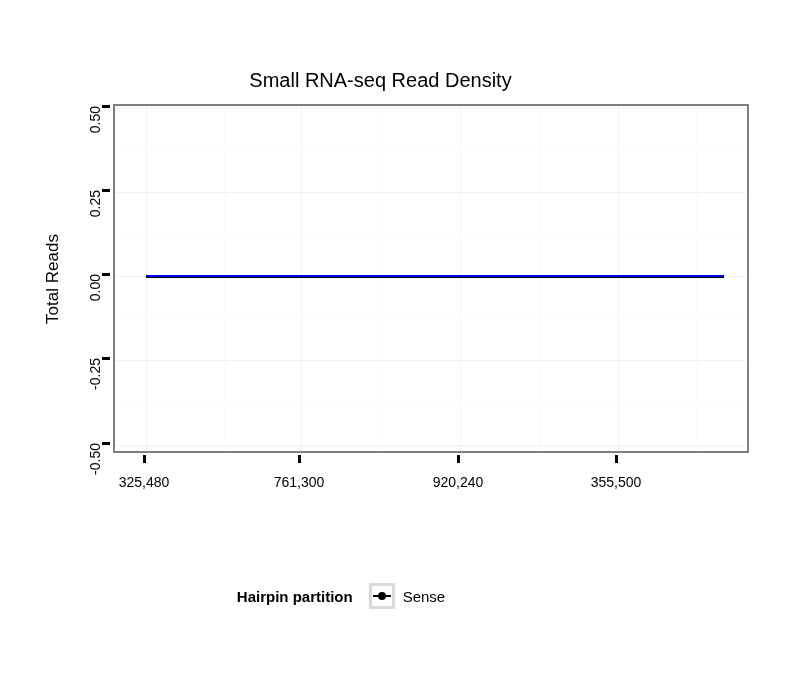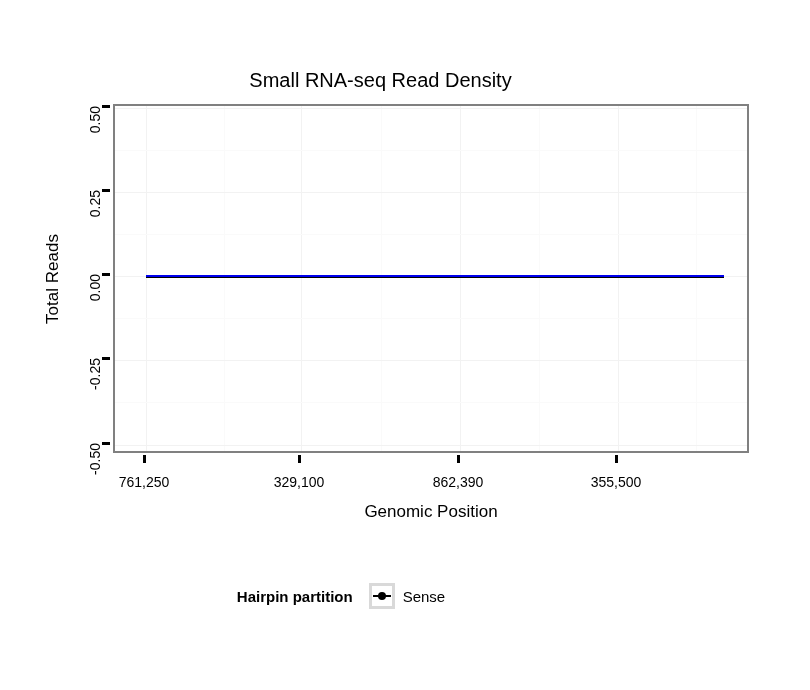--- a/index.html
+++ b/index.html
@@ -220,25 +220,25 @@
         <div class="gridline-h grid-major" style="top: 339px;"></div>
       </div>
     <div id="series-layer">
         <div class="series-line" style="left: 31px; width: 578px; top: 170px; background: rgb(0, 0, 0);"></div>
         <div class="series-line" style="left: 31px; width: 578px; top: 169px; background: rgb(0, 0, 238);"></div>
       </div>
   </div>
 
   <div id="axis-layer">
       <div class="tick-x" style="left: 143px;"></div>
-      <div class="ticklabel-x" style="left: 84px;">761,250</div>
+      <div class="ticklabel-x" style="left: 84px;">325,480</div>
       <div class="tick-x" style="left: 298px;"></div>
-      <div class="ticklabel-x" style="left: 239px;">329,100</div>
+      <div class="ticklabel-x" style="left: 239px;">761,300</div>
       <div class="tick-x" style="left: 457px;"></div>
-      <div class="ticklabel-x" style="left: 398px;">862,390</div>
+      <div class="ticklabel-x" style="left: 398px;">920,240</div>
       <div class="tick-x" style="left: 615px;"></div>
       <div class="ticklabel-x" style="left: 556px;">355,500</div>
       <div class="tick-y" style="top: 105px;"></div>
       <div style="position: absolute; left: 95px; top: 106px; width: 0px; height: 0px;">
         <div style="position: absolute; right: 0px; top: -9px; transform-origin: 100% 50%; transform: rotate(-90deg); white-space: nowrap; font-size: 14px; line-height: 18px; text-align: center;">0.50</div>
       </div>
       <div class="tick-y" style="top: 189px;"></div>
       <div style="position: absolute; left: 95px; top: 190px; width: 0px; height: 0px;">
         <div style="position: absolute; right: 0px; top: -9px; transform-origin: 100% 50%; transform: rotate(-90deg); white-space: nowrap; font-size: 14px; line-height: 18px; text-align: center;">0.25</div>
       </div>
@@ -249,21 +249,20 @@
       <div class="tick-y" style="top: 357px;"></div>
       <div style="position: absolute; left: 95px; top: 358px; width: 0px; height: 0px;">
         <div style="position: absolute; right: 0px; top: -9px; transform-origin: 100% 50%; transform: rotate(-90deg); white-space: nowrap; font-size: 14px; line-height: 18px; text-align: center;">-0.25</div>
       </div>
       <div class="tick-y" style="top: 442px;"></div>
       <div style="position: absolute; left: 95px; top: 443px; width: 0px; height: 0px;">
         <div style="position: absolute; right: 0px; top: -9px; transform-origin: 100% 50%; transform: rotate(-90deg); white-space: nowrap; font-size: 14px; line-height: 18px; text-align: center;">-0.50</div>
       </div>
     </div>
 
-  <div id="xaxis-title">Genomic Position</div>
 
   <div id="yaxis-title">
     <div class="rot">Total Reads</div>
   </div>
 
   <div id="legend">
     <div id="legend-title">Hairpin partition</div>
     <div id="legend-items" style="display: flex; flex-direction: row; align-items: center;">
         <div class="legend-item">
           <div class="legend-key">

